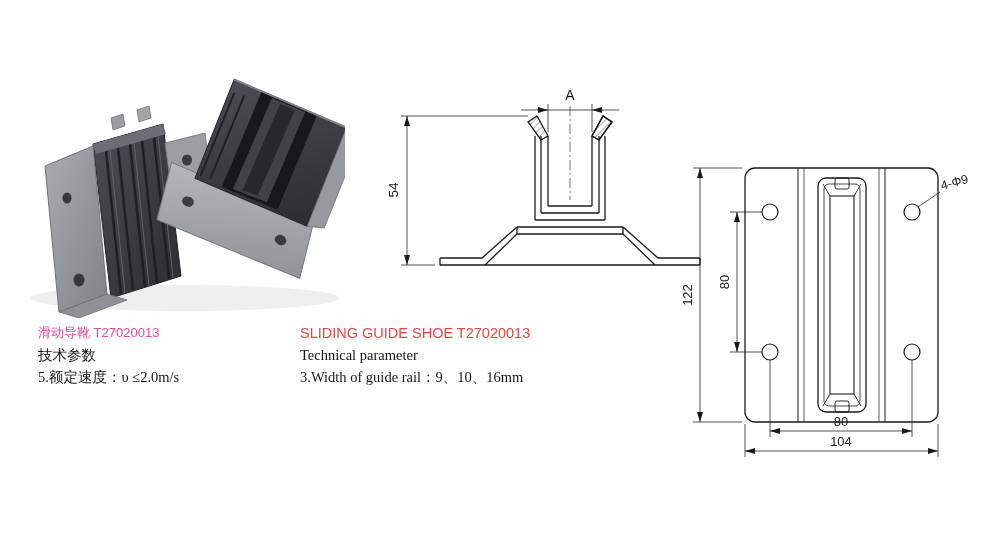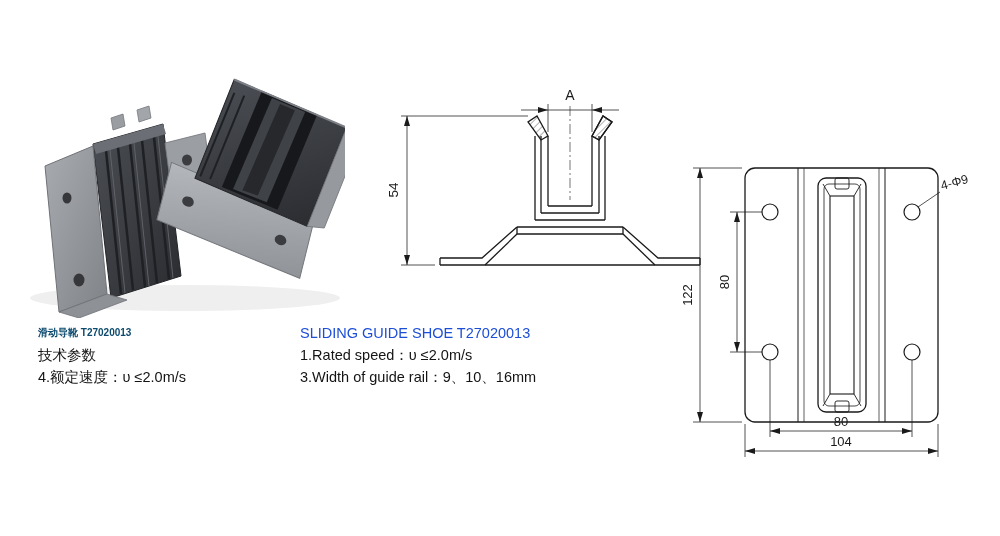--- a/index.html
+++ b/index.html
@@ -5,23 +5,23 @@
   html,body{margin:0;padding:0;background:#ffffff;}
   .page{
     position:relative;width:1000px;height:536px;background:#ffffff;
     font-family:"Liberation Sans", sans-serif;overflow:hidden;color:#1a1a1a;
   }
   .abs{position:absolute;}
   svg text{font-family:"Liberation Sans", sans-serif;fill:#1a1a1a;}
   .spec-block{position:absolute;top:322px;font-size:14.5px;line-height:22px;color:#141414;}
   .spec-zh{left:38px;width:250px;}
   .spec-en{left:300px;width:300px;}
-  .spec-title-zh{color:#0c4a6e;font-weight:bold;font-size:10px;line-height:22px;}
-  .spec-title-en{color:#1d4ed8;font-size:14.5px;line-height:22px;}
-  .spec-line{white-space:nowrap;}
+  .spec-title-zh{color:#ec4899;font-weight:normal;font-size:13px;line-height:22px;}
+  .spec-title-en{color:#ef4444;font-size:14.5px;line-height:22px;}
+  .spec-line{white-space:nowrap;font-family:Liberation Serif, serif;}
 </style>
 </head>
 <body>
 
 <div class="page">
 
   <svg class="abs" style="left:15px;top:48px;" width="330" height="270" viewBox="0 0 330 270">
     <defs>
       <linearGradient id="gMetal" x1="0" y1="0" x2="1" y2="1">
         <stop offset="0" stop-color="#a8abb0"></stop>
@@ -201,22 +201,22 @@
     </g>
     <text x="161" y="294" font-size="13" text-anchor="middle">104</text>
 
     <line x1="238" y1="55" x2="260" y2="40" stroke="#1a1a1a" stroke-width="0.75"></line>
     <text x="262" y="38" font-size="12.5" transform="rotate(-15 262 38)">4-Φ9</text>
   </svg>
 
   <div class="spec-block spec-zh">
     <div class="spec-title-zh">滑动导靴  T27020013</div>
     <div class="spec-line">技术参数</div>
-    <div class="spec-line">4.额定速度：υ ≤2.0m/s</div>
+    <div class="spec-line">5.额定速度：υ ≤2.0m/s</div>
   </div>
 
   <div class="spec-block spec-en">
     <div class="spec-title-en">SLIDING GUIDE SHOE T27020013</div>
-    <div class="spec-line">1.Rated speed：υ ≤2.0m/s</div>
+    <div class="spec-line">Technical parameter</div>
     <div class="spec-line">3.Width of guide rail：9、10、16mm</div>
   </div>
 
 </div>
 
 </body></html>

